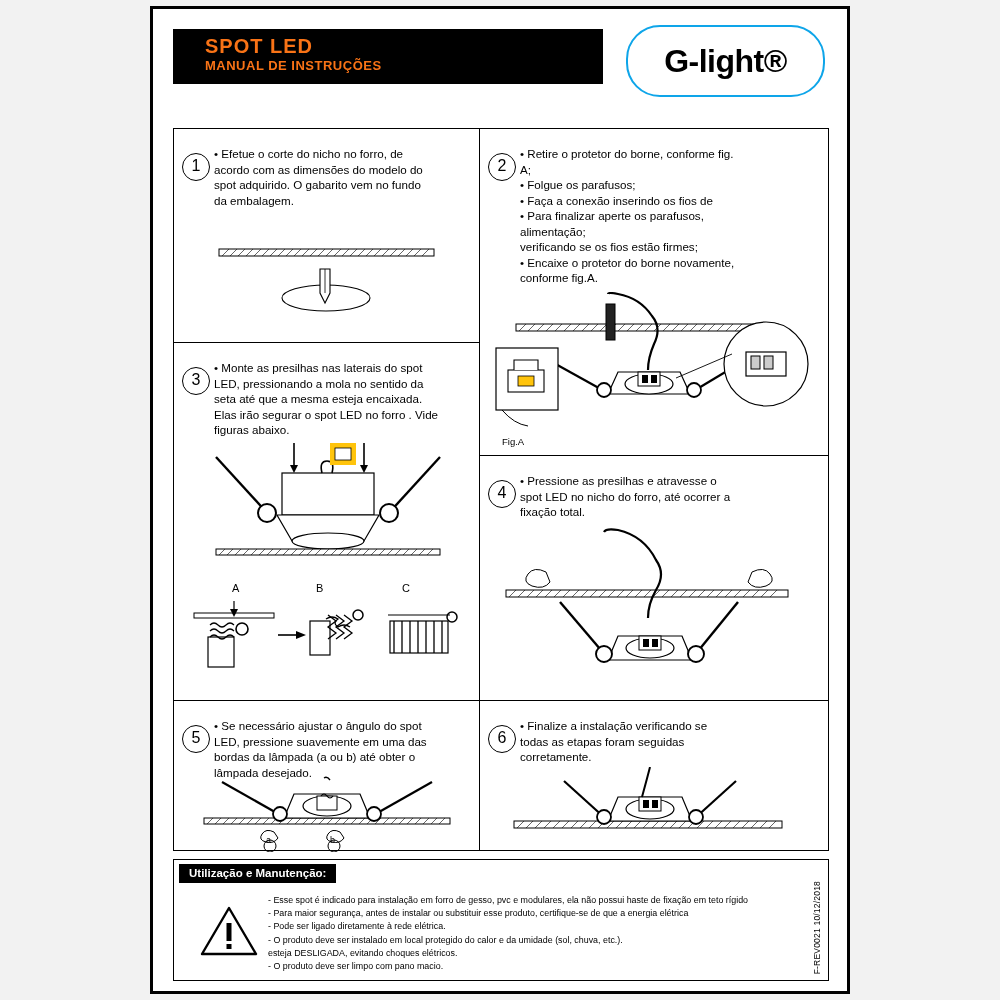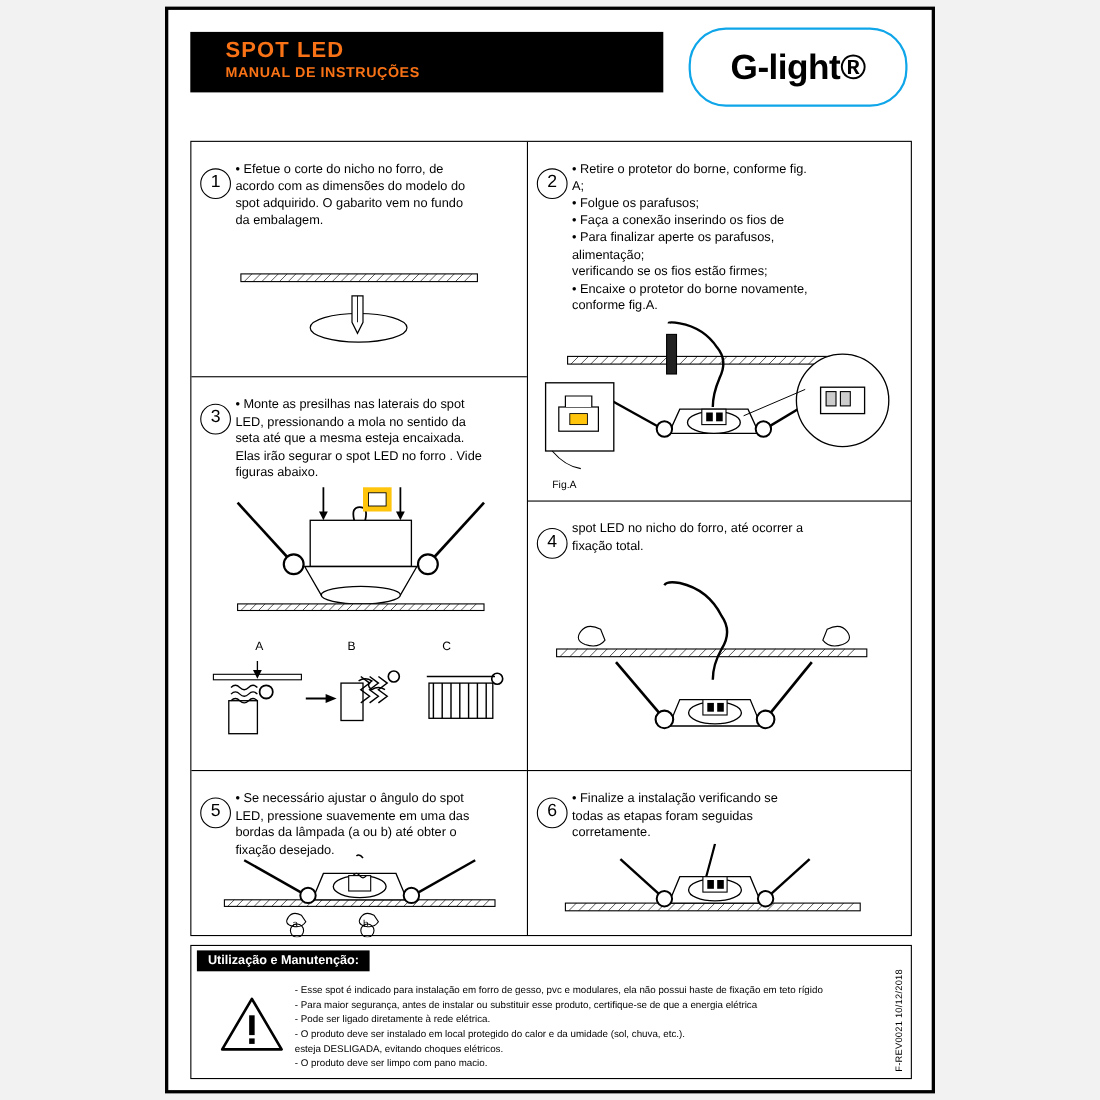--- a/index.html
+++ b/index.html
@@ -346,21 +346,21 @@
           </svg>
         </div>
       </div>
 
       <div class="cell" style="left:0;top:572px;width:100%;height:149px;">
         <div class="num">5</div>
         <div class="txt">
           <p>•   Se necessário ajustar o ângulo do spot</p>
           <p>LED, pressione suavemente em uma das</p>
           <p>bordas da lâmpada (a ou b) até obter o</p>
-          <p>fixação desejado.</p>
+          <p>lâmpada desejado.</p>
         </div>
         <div class="art" style="top:75px;">
           <svg width="306" height="76" viewBox="0 0 306 76">
             <rect x="30" y="42" width="246" height="6" fill="#fff" stroke="#000" stroke-width="1"></rect>
             <g stroke="#000" stroke-width="0.6">
               <line x1="33" y1="48" x2="39" y2="42"></line>
                 <line x1="41" y1="48" x2="47" y2="42"></line>
               <line x1="49" y1="48" x2="55" y2="42"></line>
                 <line x1="57" y1="48" x2="63" y2="42"></line>
               <line x1="65" y1="48" x2="71" y2="42"></line>
@@ -491,20 +491,21 @@
             <rect x="38" y="84" width="16" height="10" fill="#ffc40c" stroke="#000" stroke-width="0.8"></rect>
             <path d="M22 118 q12 14 26 16" fill="none" stroke="#000" stroke-width="1"></path>
           </svg>
         </div>
         <div class="figlabel" style="position:absolute;left:22px;top:307px;">Fig.A</div>
       </div>
 
       <div class="cell bb" style="left:0;top:327px;width:100%;height:245px;">
         <div class="num">4</div>
         <div class="txt">
+          <p>•   Pressione as presilhas e atravesse o</p>
           <p>spot LED no nicho do forro, até ocorrer a</p>
           <p>fixação total.</p>
         </div>
         <div class="art" style="top:72px;">
           <svg width="348" height="172" viewBox="0 0 348 172">
 
             <rect x="26" y="62" width="282" height="7" fill="#fff" stroke="#000" stroke-width="1"></rect>
             <g stroke="#000" stroke-width="0.6">
               <line x1="29" y1="69" x2="36" y2="62"></line>
                 <line x1="38" y1="69" x2="45" y2="62"></line>

